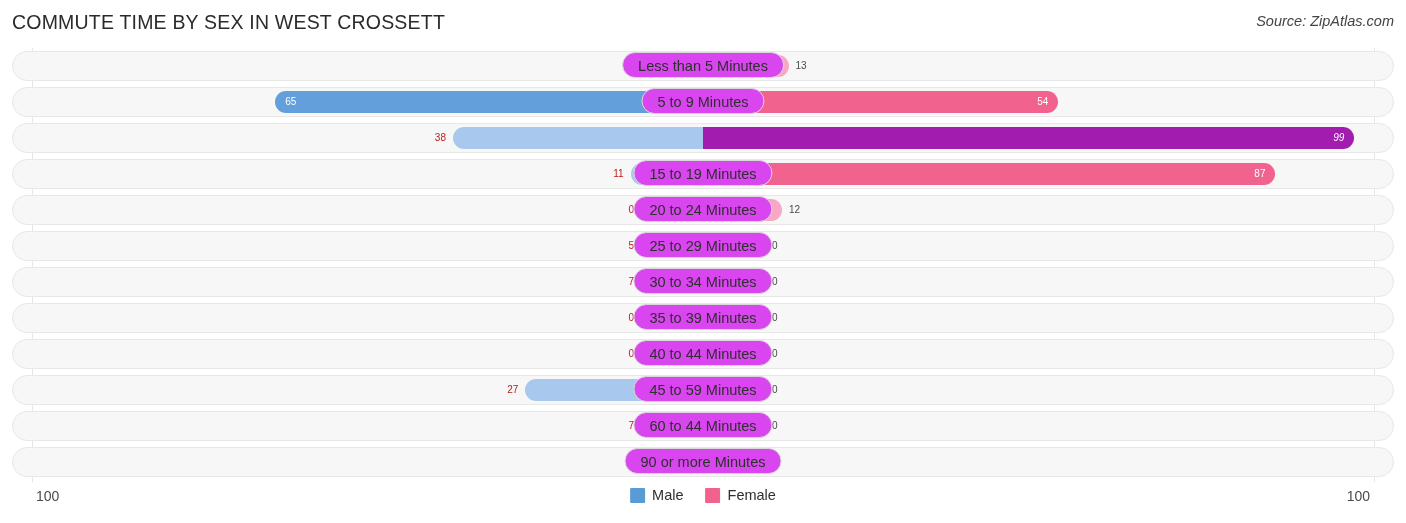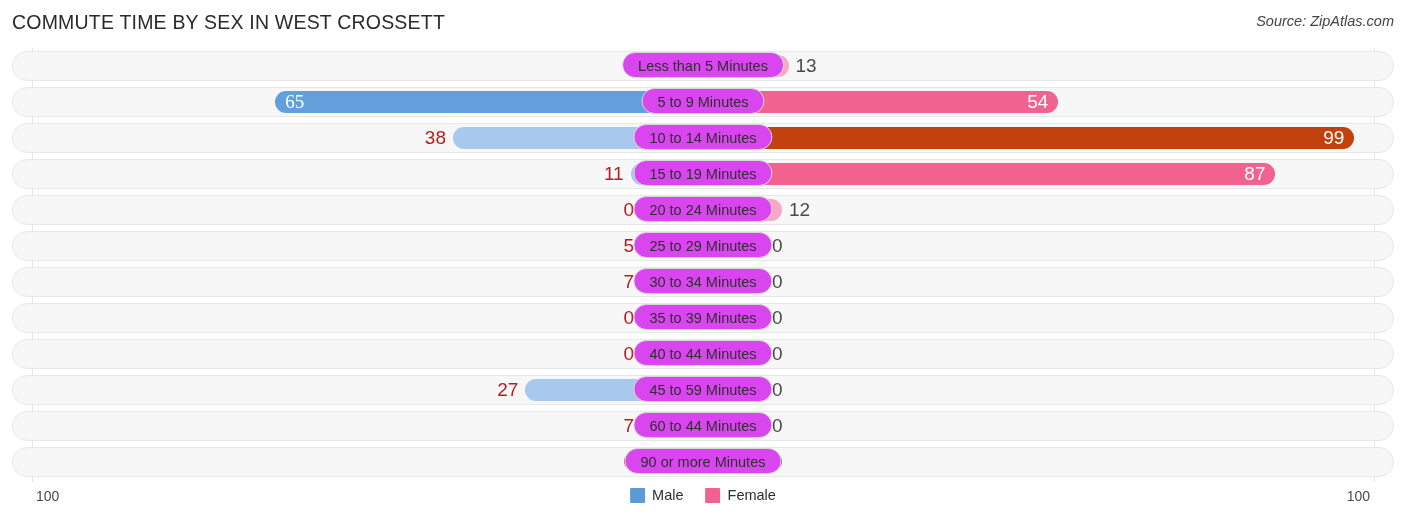--- a/index.html
+++ b/index.html
@@ -117,21 +117,21 @@
     left: 0;
     border-radius: 0 11px 11px 0;
   }
 
   
   .value {
     position: absolute;
     top: 0;
     height: 22px;
     line-height: 22px;
-    font-size: 19px;
+    font-size: 10px;
     white-space: nowrap;
   }
   .value.outside-left {
     right: 100%;
     margin-right: 7px;
     color: #b91c1c;
   }
   .value.outside-right {
     left: 100%;
     margin-left: 7px;
@@ -230,44 +230,43 @@
           <div class="bar-wrap female">
             <div class="bar" style="width: 85.54px; background: rgb(247, 168, 196);">
               <span class="value outside-right">13</span>
             </div>
           </div>
           <div class="cat-pill">Less than 5 Minutes</div>
         </div>
         <div class="row">
           <div class="row-track"></div>
           <div class="bar-wrap male">
-            <div class="bar" style="width: 427.7px; background: rgb(98, 159, 219); font-family: Liberation Serif, serif;">
+            <div class="bar" style="width: 427.7px; background: rgb(98, 159, 219);">
               <span class="value inside-left">65</span>
             </div>
           </div>
           <div class="bar-wrap female">
             <div class="bar" style="width: 355.32px; background: rgb(242, 98, 143);">
               <span class="value inside-right">54</span>
             </div>
           </div>
           <div class="cat-pill">5 to 9 Minutes</div>
         </div>
         <div class="row">
           <div class="row-track"></div>
           <div class="bar-wrap male">
             <div class="bar" style="width: 250.04px; background: rgb(168, 200, 238);">
               <span class="value outside-left">38</span>
             </div>
           </div>
           <div class="bar-wrap female">
-            <div class="bar" style="width: 651.42px; background: #c2410c;">
+            <div class="bar" style="width: 651.42px; background: #a21caf; font-style: italic;">
               <span class="value inside-right">99</span>
             </div>
           </div>
-          <div class="cat-pill">10 to 14 Minutes</div>
         </div>
         <div class="row">
           <div class="row-track"></div>
           <div class="bar-wrap male">
             <div class="bar" style="width: 72.38px; background: rgb(168, 200, 238);">
               <span class="value outside-left">11</span>
             </div>
           </div>
           <div class="bar-wrap female">
             <div class="bar" style="width: 572.46px; background: rgb(242, 98, 143);">

